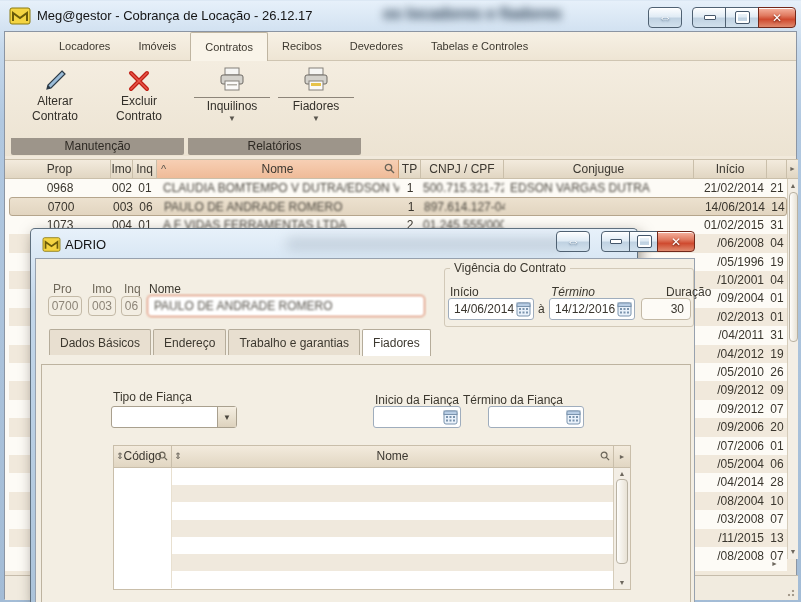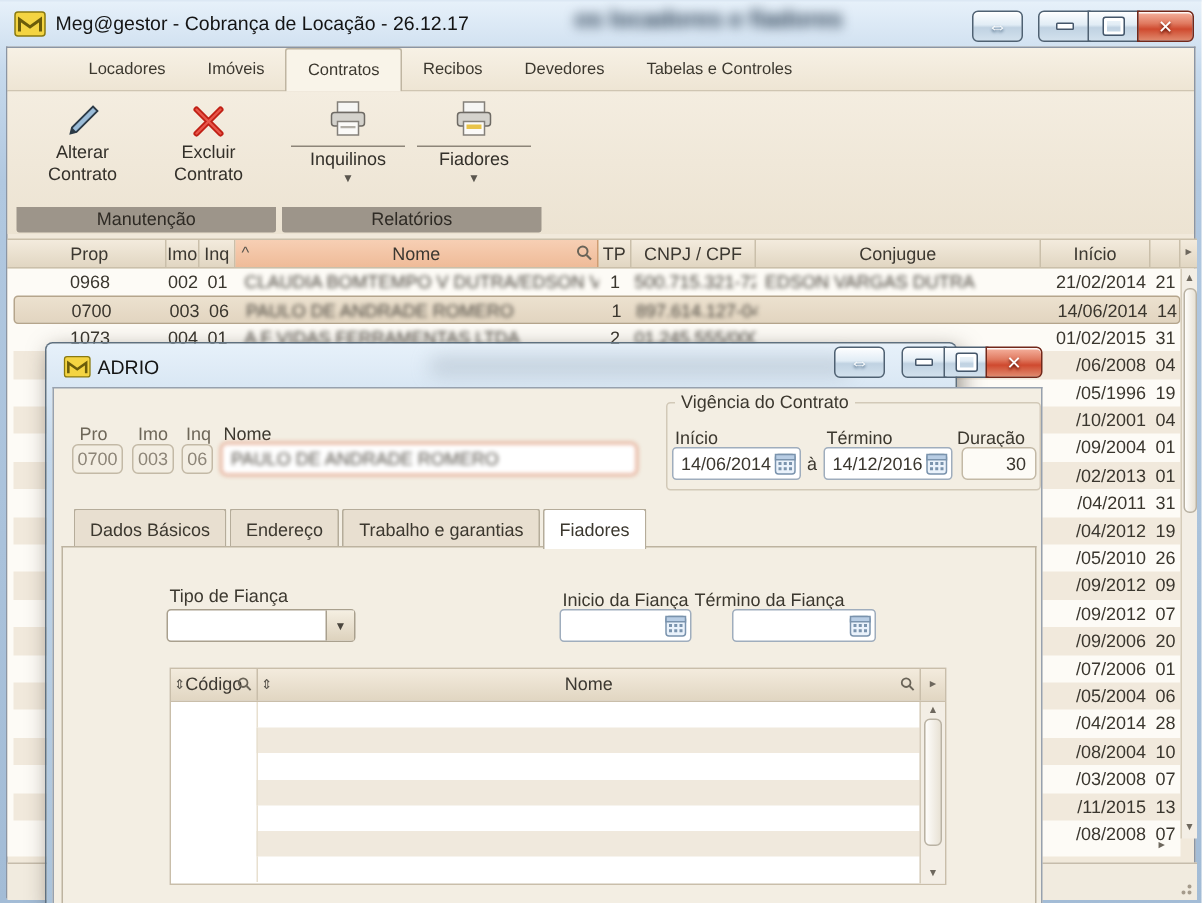--- a/index.html
+++ b/index.html
@@ -142,21 +142,21 @@
     border:1px solid #9fadbd;border-radius:3px;font-size:12px;color:#3a362e;
     line-height:20px;padding-left:5px;}
   .datef .cal{position:absolute;right:2px;top:2px;}
   .numf{position:absolute;height:22px;box-sizing:border-box;background:#fdfbf6;
     border:1px solid #c3b9a6;border-radius:4px;font-size:12px;color:#3a362e;
     line-height:20px;text-align:right;padding-right:6px;}
   .groupbox{position:absolute;left:413px;top:39px;width:250px;height:59px;
     border:1px solid #d2c9b8;border-radius:3px;box-sizing:border-box;}
   .gb-cap{position:absolute;left:419px;top:32px;font-size:12px;color:#3c382f;
     background:#f3eee3;padding:0 4px;}
-  .dlg-tabs{position:absolute;left:18px;top:110px;height:26px;display:flex;gap:2px;}
+  .dlg-tabs{position:absolute;left:18px;top:100px;height:26px;display:flex;gap:2px;}
   .dtab{padding:0 10px;font-size:12px;color:#3c382f;display:flex;align-items:center;
     background:#e8dfd0;border:1px solid #b5ac9a;border-bottom:none;border-radius:2px 2px 0 0;}
   .dtab.active{background:#fff;position:relative;z-index:3;margin-bottom:-1px;height:27px;box-sizing:border-box;}
   .dlg-panel{position:absolute;left:10px;top:135px;width:650px;height:240px;
     background:#f3eee3;border:1px solid #bdb3a0;border-bottom:none;box-sizing:border-box;z-index:1;}
   .combo{position:absolute;left:80px;top:177px;width:126px;height:22px;background:#fff;
     border:1px solid #a9a08e;border-radius:3px;box-sizing:border-box;}
   .combo .cbtn{position:absolute;right:0;top:0;width:18px;height:20px;
     background:linear-gradient(#f5efe2,#ddd2bd);border-left:1px solid #a9a08e;
     display:flex;align-items:center;justify-content:center;font-size:8px;color:#4a463e;}
@@ -453,39 +453,39 @@
             <rect x="6.5" y="7" width="2" height="2"></rect>
             <rect x="10" y="7" width="2" height="2"></rect>
             <rect x="3" y="10.5" width="2" height="2"></rect>
             <rect x="6.5" y="10.5" width="2" height="2"></rect>
             <rect x="10" y="10.5" width="2" height="2"></rect>
           </g>
         </svg>
     </span>
   </div>
   <span class="flabel dark" style="left:507px;top:73px;">à</span>
-  <span class="flabel dark" style="left:520px;top:56px;">Término</span>
+  <span class="flabel dark" style="left:520px;top:56px;font-style:italic;">Término</span>
   <div class="datef" style="left:518px;top:69px;width:86px;">
     <span>14/12/2016</span>
     <span class="cal">
       <svg width="15" height="16" viewBox="0 0 15 16">
           <rect x="1" y="2" width="13" height="13" rx="2" fill="#eaf2fb" stroke="#7a93ad"></rect>
           <rect x="1" y="2" width="13" height="3.5" fill="#b8cde4" stroke="#7a93ad"></rect>
           <g fill="#7a93ad">
             <rect x="3" y="7" width="2" height="2"></rect>
             <rect x="6.5" y="7" width="2" height="2"></rect>
             <rect x="10" y="7" width="2" height="2"></rect>
             <rect x="3" y="10.5" width="2" height="2"></rect>
             <rect x="6.5" y="10.5" width="2" height="2"></rect>
             <rect x="10" y="10.5" width="2" height="2"></rect>
           </g>
         </svg>
     </span>
   </div>
-  <span class="flabel dark" style="left:607px;top:56px;">Duração</span>
+  <span class="flabel dark" style="left:635px;top:56px;">Duração</span>
   <div class="numf" style="left:610px;top:69px;width:50px;">30</div>
 
   <div class="dlg-tabs" id="dlg-tabs">
       <div class="dtab">Dados Básicos</div>
       <div class="dtab">Endereço</div>
       <div class="dtab">Trabalho e garantias</div>
       <div class="dtab active">Fiadores</div>
     </div>
   <div class="dlg-panel"></div>
 

